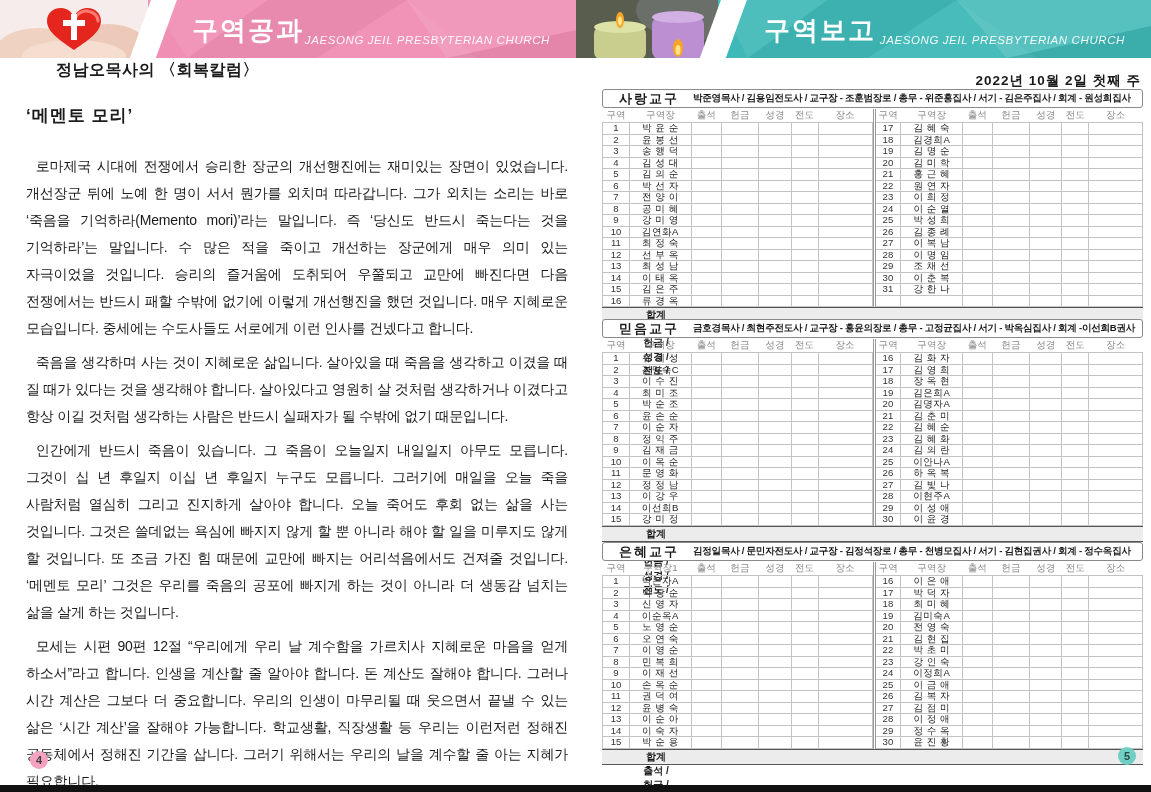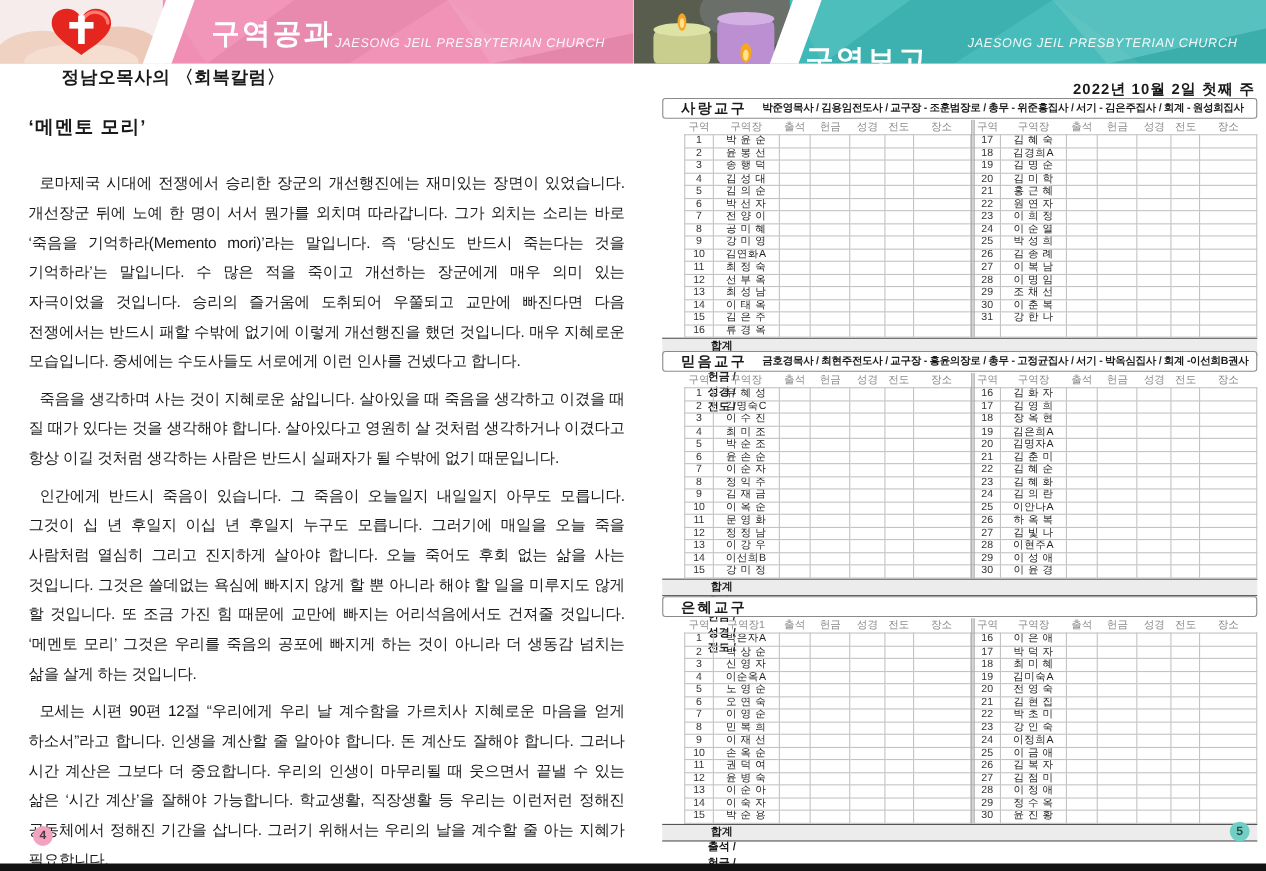--- a/index.html
+++ b/index.html
@@ -14,41 +14,41 @@
   .banner .photo{position:absolute;left:0;top:0;height:58px;width:148px;}
   .banner .band{position:absolute;top:0;height:58px;right:0;}
   #banner-left .band{left:148px;background:#f08eb4;}
   #banner-right .band{left:142px;background:#3fb9b7;}
   .band svg.facets{position:absolute;left:0;top:0;width:100%;height:100%;}
   .diag{position:absolute;top:-6px;width:26px;height:72px;background:#fff;transform:skewX(-20deg);z-index:3;}
   #banner-left .diag{left:140px;}
   #banner-right .diag{left:134px;}
   .banner-title{position:absolute;top:13px;z-index:4;color:#fff;font-weight:bold;font-size:26px;letter-spacing:2px;}
   #banner-left .banner-title{left:192px;}
-  #banner-right .banner-title{left:156px;margin-top:24px;}
+  #banner-right .banner-title{left:188px;}
   .banner-church{position:absolute;right:26px;top:34px;z-index:4;color:rgba(255,255,255,.92);
     font-style:italic;font-size:11.5px;letter-spacing:.6px;}
   
   #column-label{position:absolute;left:56px;top:60px;font-size:16px;font-weight:900;letter-spacing:.5px;}
   #article{position:absolute;left:26px;top:104px;width:542px;}
   #article h1{font-size:17px;font-weight:bold;text-align:left;margin:0 0 26px 0;letter-spacing:1px;}
   #article p{font-size:14px;line-height:27px;text-align:justify;margin:0 0 7px 0;
     text-indent:.7em;word-break:keep-all;letter-spacing:-.2px;}
   
   #date-line{position:absolute;left:600px;top:72px;width:541px;text-align:right;
     font-size:13.5px;font-weight:bold;letter-spacing:1px;}
   .report-table{position:absolute;left:602px;width:541px;}
   #table-0{top:89px;}
   #table-1{top:319px;}
   #table-2{top:542px;}
   .rt-title{height:19px;border:1px solid #8a8a8a;border-radius:3px;background:#fff;
     display:flex;align-items:center;box-sizing:border-box;margin-bottom:1px;}
   .rt-name{font-size:13px;font-weight:bold;letter-spacing:2px;padding:0 14px 0 16px;white-space:nowrap;}
   .rt-staff{font-size:9.6px;font-weight:bold;white-space:nowrap;letter-spacing:-.3px;}
-  .rt-body{display:flex;margin-left:20px;}
+  .rt-body{display:flex;}
   table.rt-half{border-collapse:collapse;width:50%;table-layout:fixed;}
   table.rt-half.right{border-left:3px double #9a9a9a;}
   .rt-half th{font-size:9.6px;font-weight:normal;color:#8a8a8a;height:13px;padding:0;white-space:nowrap;overflow:hidden;}
   .rt-half td{border:1px solid #c3c3c3;height:10.5px;line-height:10.5px;font-size:9.6px;
     padding:0;text-align:center;white-space:nowrap;overflow:hidden;color:#222;}
   .rt-half tr td:first-child{border-left:1px solid #c3c3c3;}
   .rt-half .c-num{color:#333;}
   .rt-half .c-name{letter-spacing:.5px;}
   .rt-half col.w-num{width:10%;} .rt-half col.w-name{width:23%;} .rt-half col.w-att{width:11%;}
   .rt-half col.w-off{width:14%;} .rt-half col.w-bib{width:12%;} .rt-half col.w-evg{width:10%;}
@@ -812,20 +812,21 @@
       <span class="f-label">합계</span>
       <span class="f-cell">출석 /</span>
       <span class="f-cell">헌금 /</span>
       <span class="f-cell">성경 /</span>
       <span class="f-cell">전도 /</span>
     </div>
   </div>
 <div class="report-table" id="table-2">
     <div class="rt-title">
       <span class="rt-name">은혜교구</span>
+      <span class="rt-staff">김정일목사 / 문민자전도사 / 교구장 - 김정석장로 / 총무 - 천병모집사 / 서기 - 김현집권사 / 회계 - 정수옥집사</span>
     </div>
     <div class="rt-body">
       <table class="rt-half left">
         <colgroup>
           <col class="w-num">
           <col class="w-name">
           <col class="w-att">
           <col class="w-off">
           <col class="w-bib">
           <col class="w-evg">

